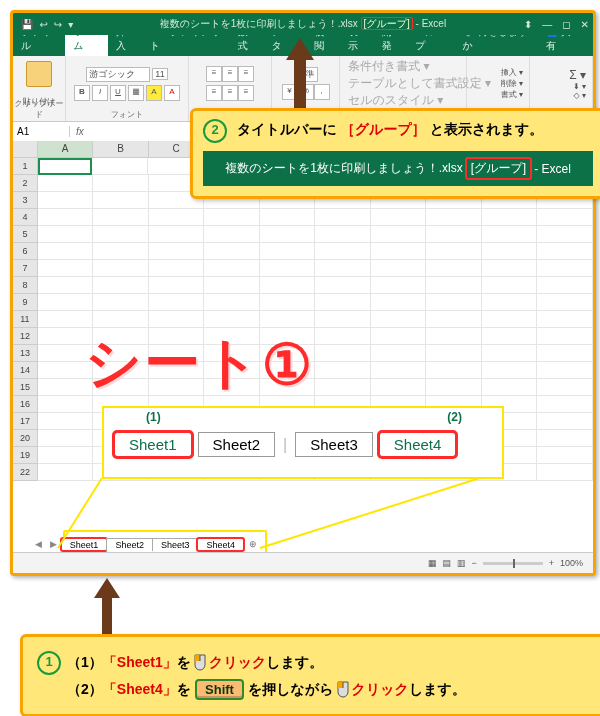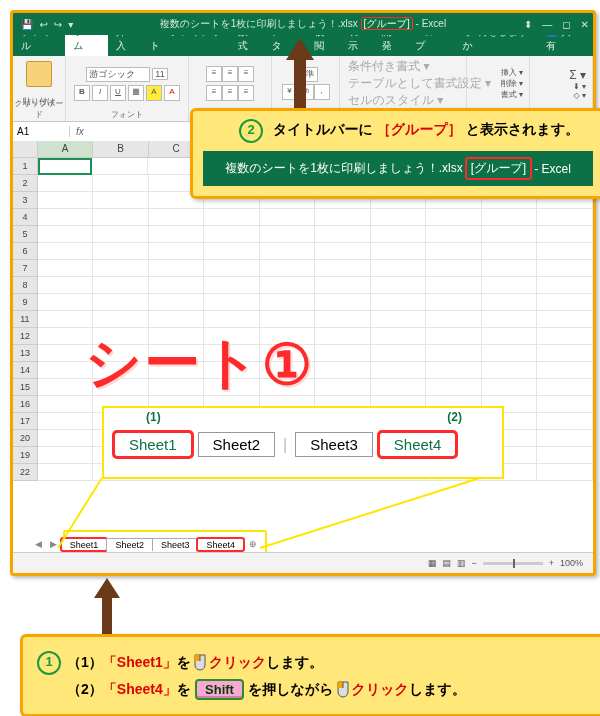--- a/index.html
+++ b/index.html
@@ -66,21 +66,21 @@
   .tabstrip{position:absolute;left:18px;bottom:20px;height:18px;display:flex;align-items:center;font-size:9px;}
   .tabstrip .nav{color:#888;padding:0 4px;}
   .tabstrip .sheettab{padding:1px 8px;border:1px solid #aaa;border-bottom:none;background:#fff;margin-right:-1px;}
   .tabstrip .plus{padding:0 6px;color:#777;}
   .hl-red{outline:2px solid #ff2a2a;outline-offset:-1px;border-radius:2px;}
   .tabstrip-outline{position:absolute;border:2px solid #ffe600;border-radius:2px;}
 
   
   .callout-top{position:absolute;left:190px;top:108px;width:390px;border:3px solid #f7a400;border-radius:6px;background:#ffe77a;padding:8px 10px 10px;box-shadow:2px 2px 4px rgba(0,0,0,.25);}
   .callout-top .num{display:inline-block;width:20px;height:20px;border:2px solid #1a9a3d;color:#1a9a3d;border-radius:50%;text-align:center;font-weight:bold;line-height:18px;margin-right:6px;font-size:13px;}
-  .callout-top .heading{font-size:14px;color:#000;font-weight:bold;margin-left:36px;}
+  .callout-top .heading{font-size:14px;color:#000;font-weight:bold;}
   .callout-top .heading .red{color:#e00000;}
   .callout-top .bar{margin-top:8px;background:#0d7148;color:#fff;padding:6px 8px;font-size:12px;display:flex;align-items:center;justify-content:center;gap:2px;}
   .callout-top .bar .grpbox{border:2px solid #ff2a2a;border-radius:3px;padding:1px 4px;background:#0d7148;}
   .arrow-up{position:absolute;left:280px;top:38px;width:40px;height:72px;}
   .arrow-up svg{width:100%;height:100%;}
 
   
   .bigtext{position:absolute;left:85px;top:326px;font-size:56px;font-weight:900;color:#ff2a2a;letter-spacing:2px;display:flex;align-items:center;text-shadow:2px 2px 0 #ffdada;}
   .bigtext .circ{font-size:56px;}
 
@@ -100,21 +100,21 @@
   .connect line{stroke:#ffe600;stroke-width:2;}
 
   
   .arrow-up2{position:absolute;left:92px;top:578px;width:30px;height:60px;}
 
   
   .instructions{position:absolute;left:20px;top:634px;width:560px;border:3px solid #f7a400;border-radius:6px;background:#ffe77a;padding:10px 14px;box-shadow:2px 2px 4px rgba(0,0,0,.25);font-size:14px;font-weight:bold;}
   .instructions .line{margin:4px 0;display:flex;align-items:center;flex-wrap:wrap;}
   .instructions .num{display:inline-block;width:20px;height:20px;border:2px solid #1a9a3d;color:#1a9a3d;border-radius:50%;text-align:center;font-weight:bold;line-height:18px;margin-right:6px;font-size:13px;}
   .instructions .red{color:#e00000;}
-  .instructions .key{display:inline-block;background:#f9a8d4;border:2px solid #2e8b2e;border-radius:4px;padding:1px 8px;color:#053b05;font-size:13px;margin:0 4px;box-shadow:inset 0 -2px 0 rgba(0,0,0,.2);}
+  .instructions .key{display:inline-block;background:#fdba74;border:2px solid #2e8b2e;border-radius:4px;padding:1px 8px;color:#053b05;font-size:13px;margin:0 4px;box-shadow:inset 0 -2px 0 rgba(0,0,0,.2);}
   .mouse{display:inline-block;width:14px;height:20px;vertical-align:middle;margin:0 2px;}
   .mouse svg{width:100%;height:100%;}
 </style>
 </head>
 <body>
 <div id="stage">
 
 <div class="shot">
 
   <div class="titlebar">

